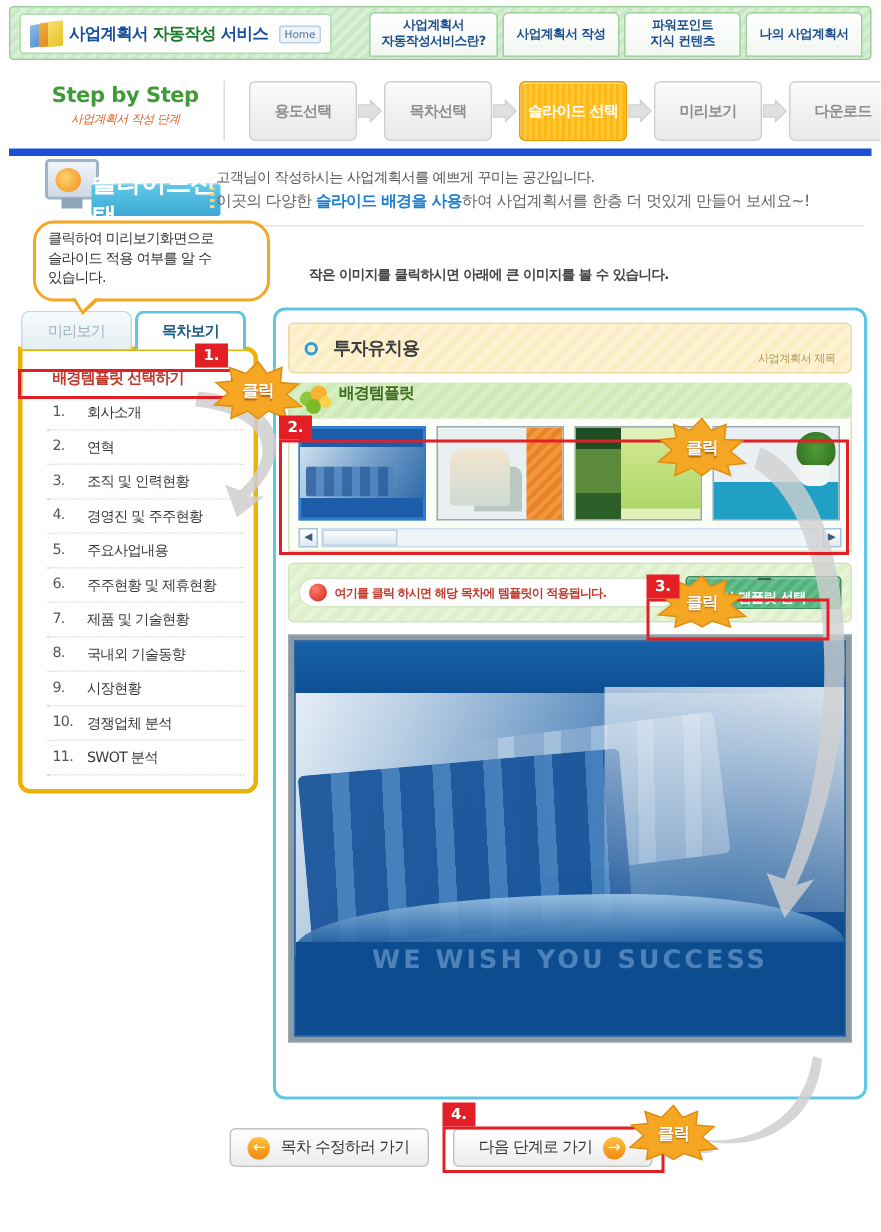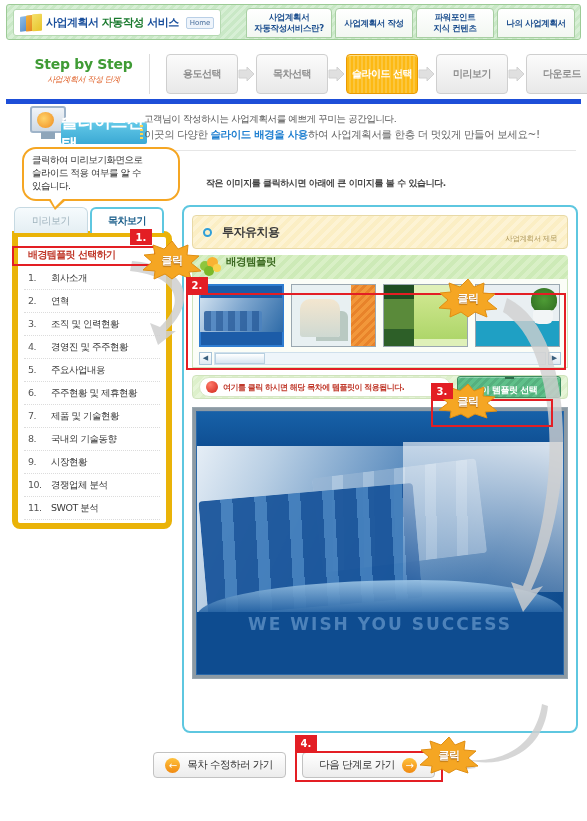--- a/index.html
+++ b/index.html
@@ -114,22 +114,22 @@
   .left-tabs { position:absolute; left:14px; top:207px; display:flex; gap:2px; z-index:5; }
   .ltab {
     width:74px; height:26px; border-radius:6px 6px 0 0;
     display:flex; align-items:center; justify-content:center;
     font-size:10px; letter-spacing:-0.5px; cursor:pointer;
   }
   .ltab.inactive { background:linear-gradient(#f6fbfd,#e4eef3); border:1px solid #c6d9e2; border-bottom:none; color:#9fb3bd; }
   .ltab.active { background:#ffffff; border:2px solid #5ec7e0; border-bottom:none; color:#1a5e8a; font-weight:bold; }
   .left-panel {
     position:absolute; left:12px; top:231px; width:160px; height:298px;
-    background:#ffffff; border:6px solid #eab308; border-radius:0 8px 8px 8px;
-    padding:8px 6px 4px 6px;
+    background:#ffffff; border:3px solid #eab308; border-radius:0 8px 8px 8px;
+    padding:8px 6px 4px 16px;
   }
   .toc-head {
     font-size:10px; color:#c0392b; font-weight:bold; letter-spacing:-0.6px;
     padding:3px 2px 5px 4px;
   }
   .toc-list { list-style:none; }
   .toc-list li {
     display:flex; gap:7px; padding:4.5px 2px 4.5px 4px;
     border-bottom:1px dotted #dcdcdc;
     font-size:9.5px; color:#3a3a3a; letter-spacing:-0.5px; cursor:pointer;
@@ -197,21 +197,21 @@
     background:radial-gradient(circle,#4e9c35,#2f6b21); border-radius:50% 50% 40% 40%; }
   .tb4::after { content:""; position:absolute; right:6px; top:25px; width:20px; height:14px;
     background:#f2f5f6; border-radius:3px 3px 6px 6px; }
 
   .scroller { margin-top:4px; height:14px; display:flex; align-items:center; gap:2px; }
   .sc-btn { width:13px; height:13px; border:1px solid #a8c4d8; background:linear-gradient(#fff,#dfeaf2);
             display:flex; align-items:center; justify-content:center; font-size:7px; color:#3a5f7d; cursor:pointer; }
   .sc-track { flex:1; height:13px; background:#eef5fa; border:1px solid #cfe0ec; position:relative; }
   .sc-thumb { position:absolute; left:0; top:0; width:50px; height:11px; background:linear-gradient(#fff,#d7e6f1); border:1px solid #b8d0e0; cursor:pointer; }
 
-  .notice-row { margin-top:7px; height:24px; display:flex; align-items:center;
+  .notice-row { margin-top:7px; height:40px; display:flex; align-items:center;
     background:repeating-linear-gradient(135deg,#e6f5d8 0 4px,#ddf0cb 4px 8px);
     border:1px solid #cfe3bc; border-radius:4px; padding:0 6px; gap:6px; position:relative; }
   .notice-pill { flex:1; height:20px; background:#ffffff; border:1px solid #d7e7c6; border-radius:10px;
     display:flex; align-items:center; padding-left:6px; gap:5px; }
   .bell { width:12px; height:12px; border-radius:50%; background:radial-gradient(circle at 35% 30%,#ff7b6b,#cf2418); flex:none; }
   .notice-pill span { font-size:8px; color:#c0392b; font-weight:bold; letter-spacing:-0.5px; }
   .sel-btn {
     width:104px; height:22px; border-radius:3px;
     background:repeating-linear-gradient(135deg,#5fc08a 0 3px,#55b07e 3px 6px);
     border:1px solid #3d8c60; display:flex; align-items:center; justify-content:flex-end; gap:5px;

